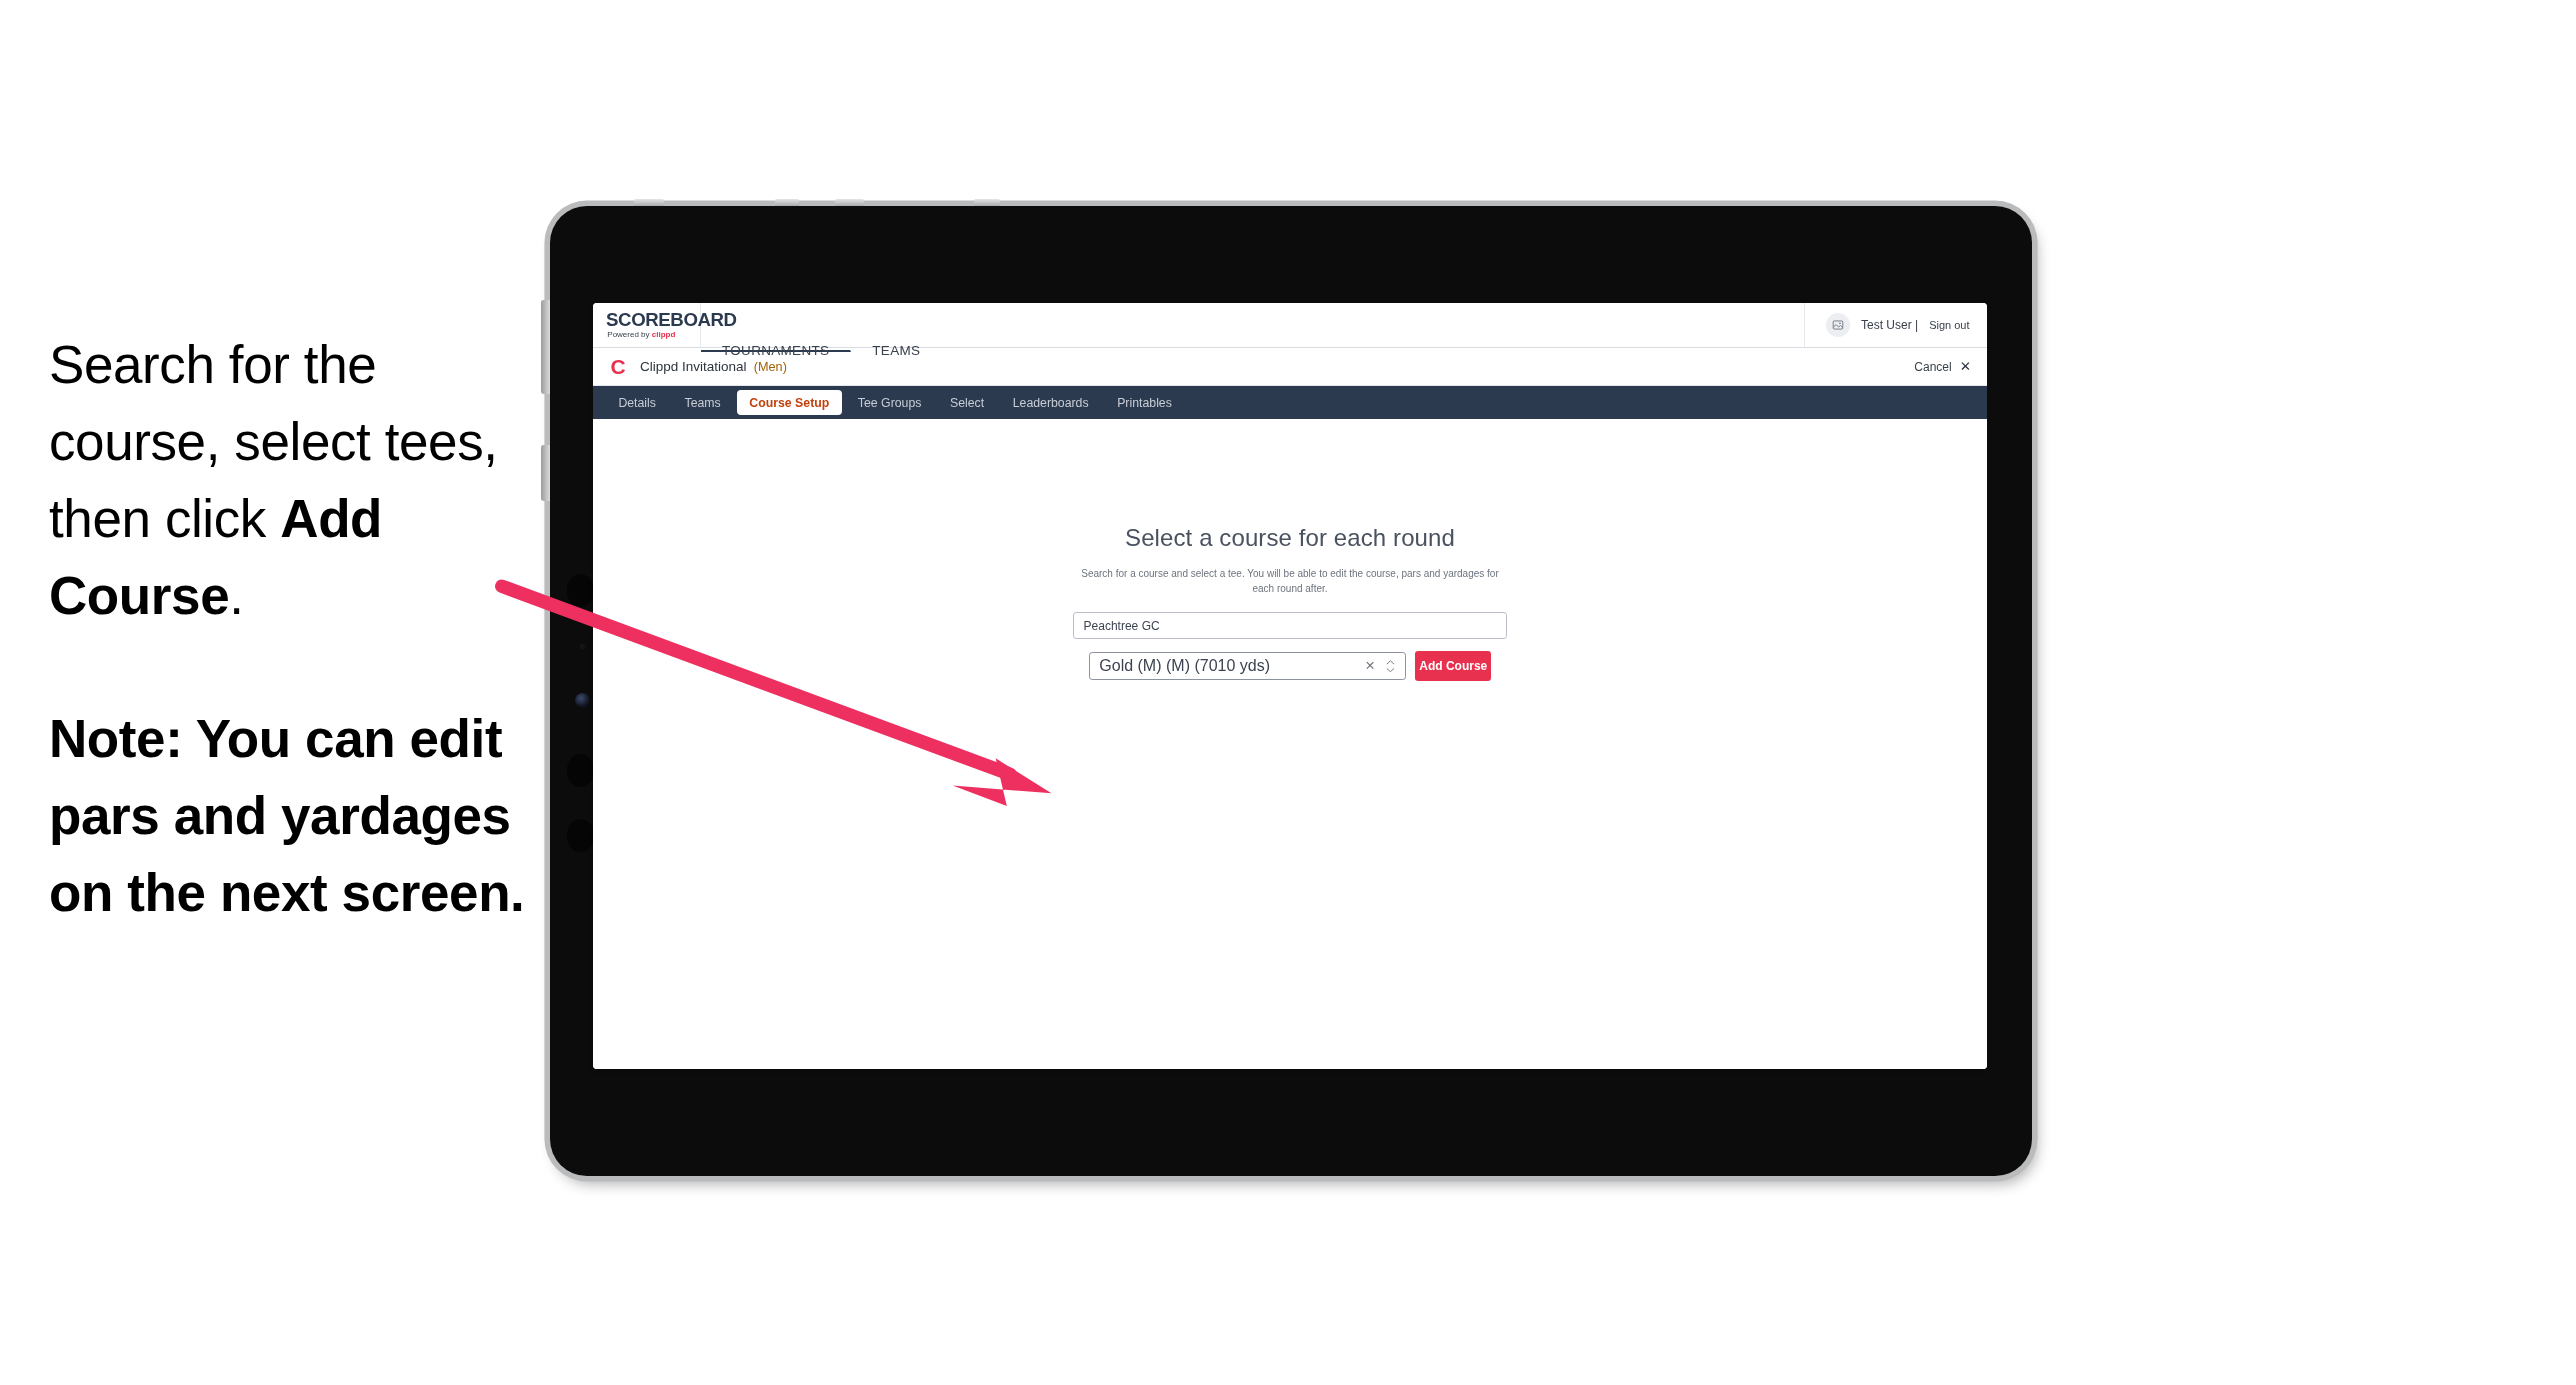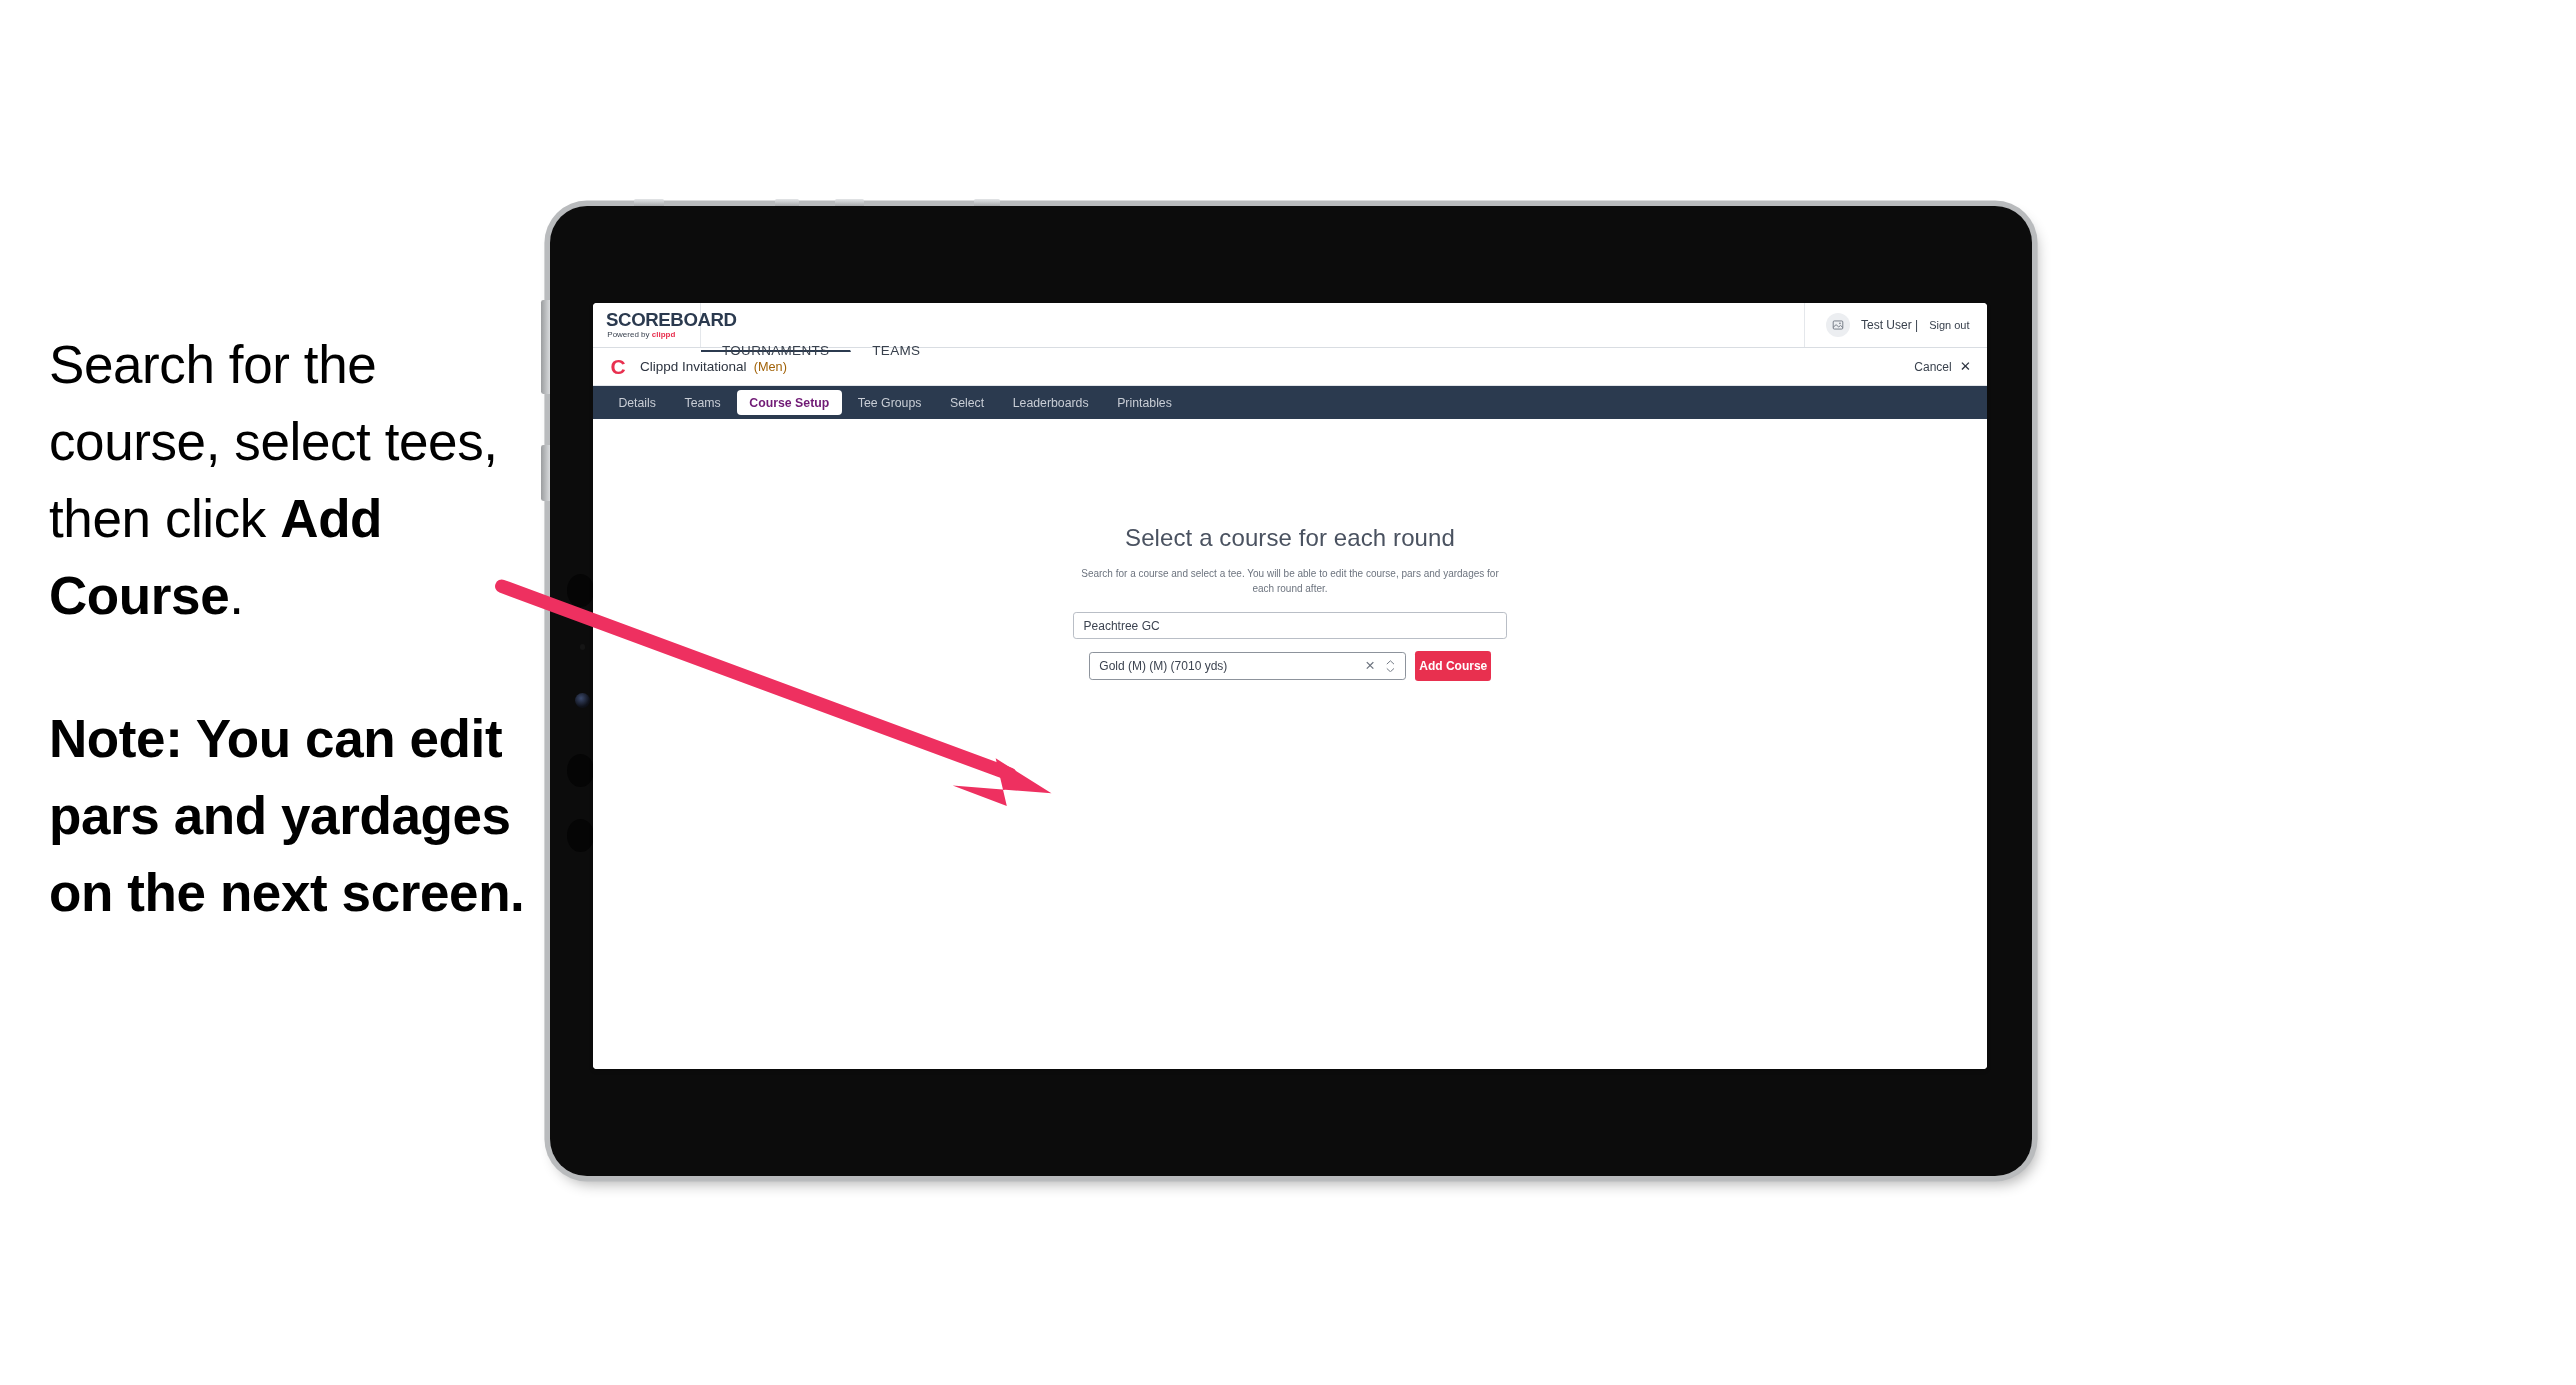--- a/index.html
+++ b/index.html
@@ -107,21 +107,21 @@
   #cancel-btn .x { font-size:13.5px; color:#2d3440; line-height:1; }
 
   
   #sectionnav {
     height:33px; background:#2b3a4f; display:flex; align-items:center;
     padding-left:12.7px; gap:3.2px;
   }
   .sec-tab {
     font-size:12.3px; color:#c8cdd5; padding:5.6px 12.7px; border-radius:4px; cursor:pointer;
   }
-  .sec-tab.active { background:#ffffff; color:#701a75; font-weight:600;text-align:center; }
+  .sec-tab.active { background:#ffffff; color:#c2410c; font-weight:600;text-align:center; }
 
   
   #body-area {
     height:calc(766px - 45px - 38px - 33px);
     background:#ffffff; display:flex; flex-direction:column;
     align-items:center; padding-top:105px;
   }
   #panel-title {
     font-size:24px; color:#4a5260; font-weight:400; letter-spacing:0.1px;
   }
@@ -135,21 +135,21 @@
     background:#fff; font-size:12px; color:#3c4350;
     padding:0 9.6px; font-family:"Liberation Sans", sans-serif; outline:none;
   }
   #course-search::placeholder { color:#9aa1ab; }
   #tee-row { margin-top:12px; display:flex; align-items:center; gap:9.6px; }
   #tee-select {
     position:relative; width:317px; height:28px; border:0.8px solid #8d939c;
     border-radius:3.2px; background:#fff; display:flex; align-items:center;
     padding:0 9.6px; cursor:pointer;
   }
-  #tee-value { font-size:12px; color:#3c4350; }
+  #tee-value { font-size:16px; color:#3c4350; }
   #tee-clear {
     margin-left:auto; font-size:12.7px; color:#6d747f; line-height:1; cursor:pointer;
   }
   #tee-steps {
     margin-left:11px; display:flex; flex-direction:column; gap:1.6px; cursor:pointer;
   }
   #tee-steps svg { width:8.8px; height:5.6px; display:block; }
   #add-course {
     width:76px; height:29.5px; background:#e8304f; border:none; border-radius:3.2px;
     color:#ffffff; font-size:12px; font-weight:600; cursor:pointer;

